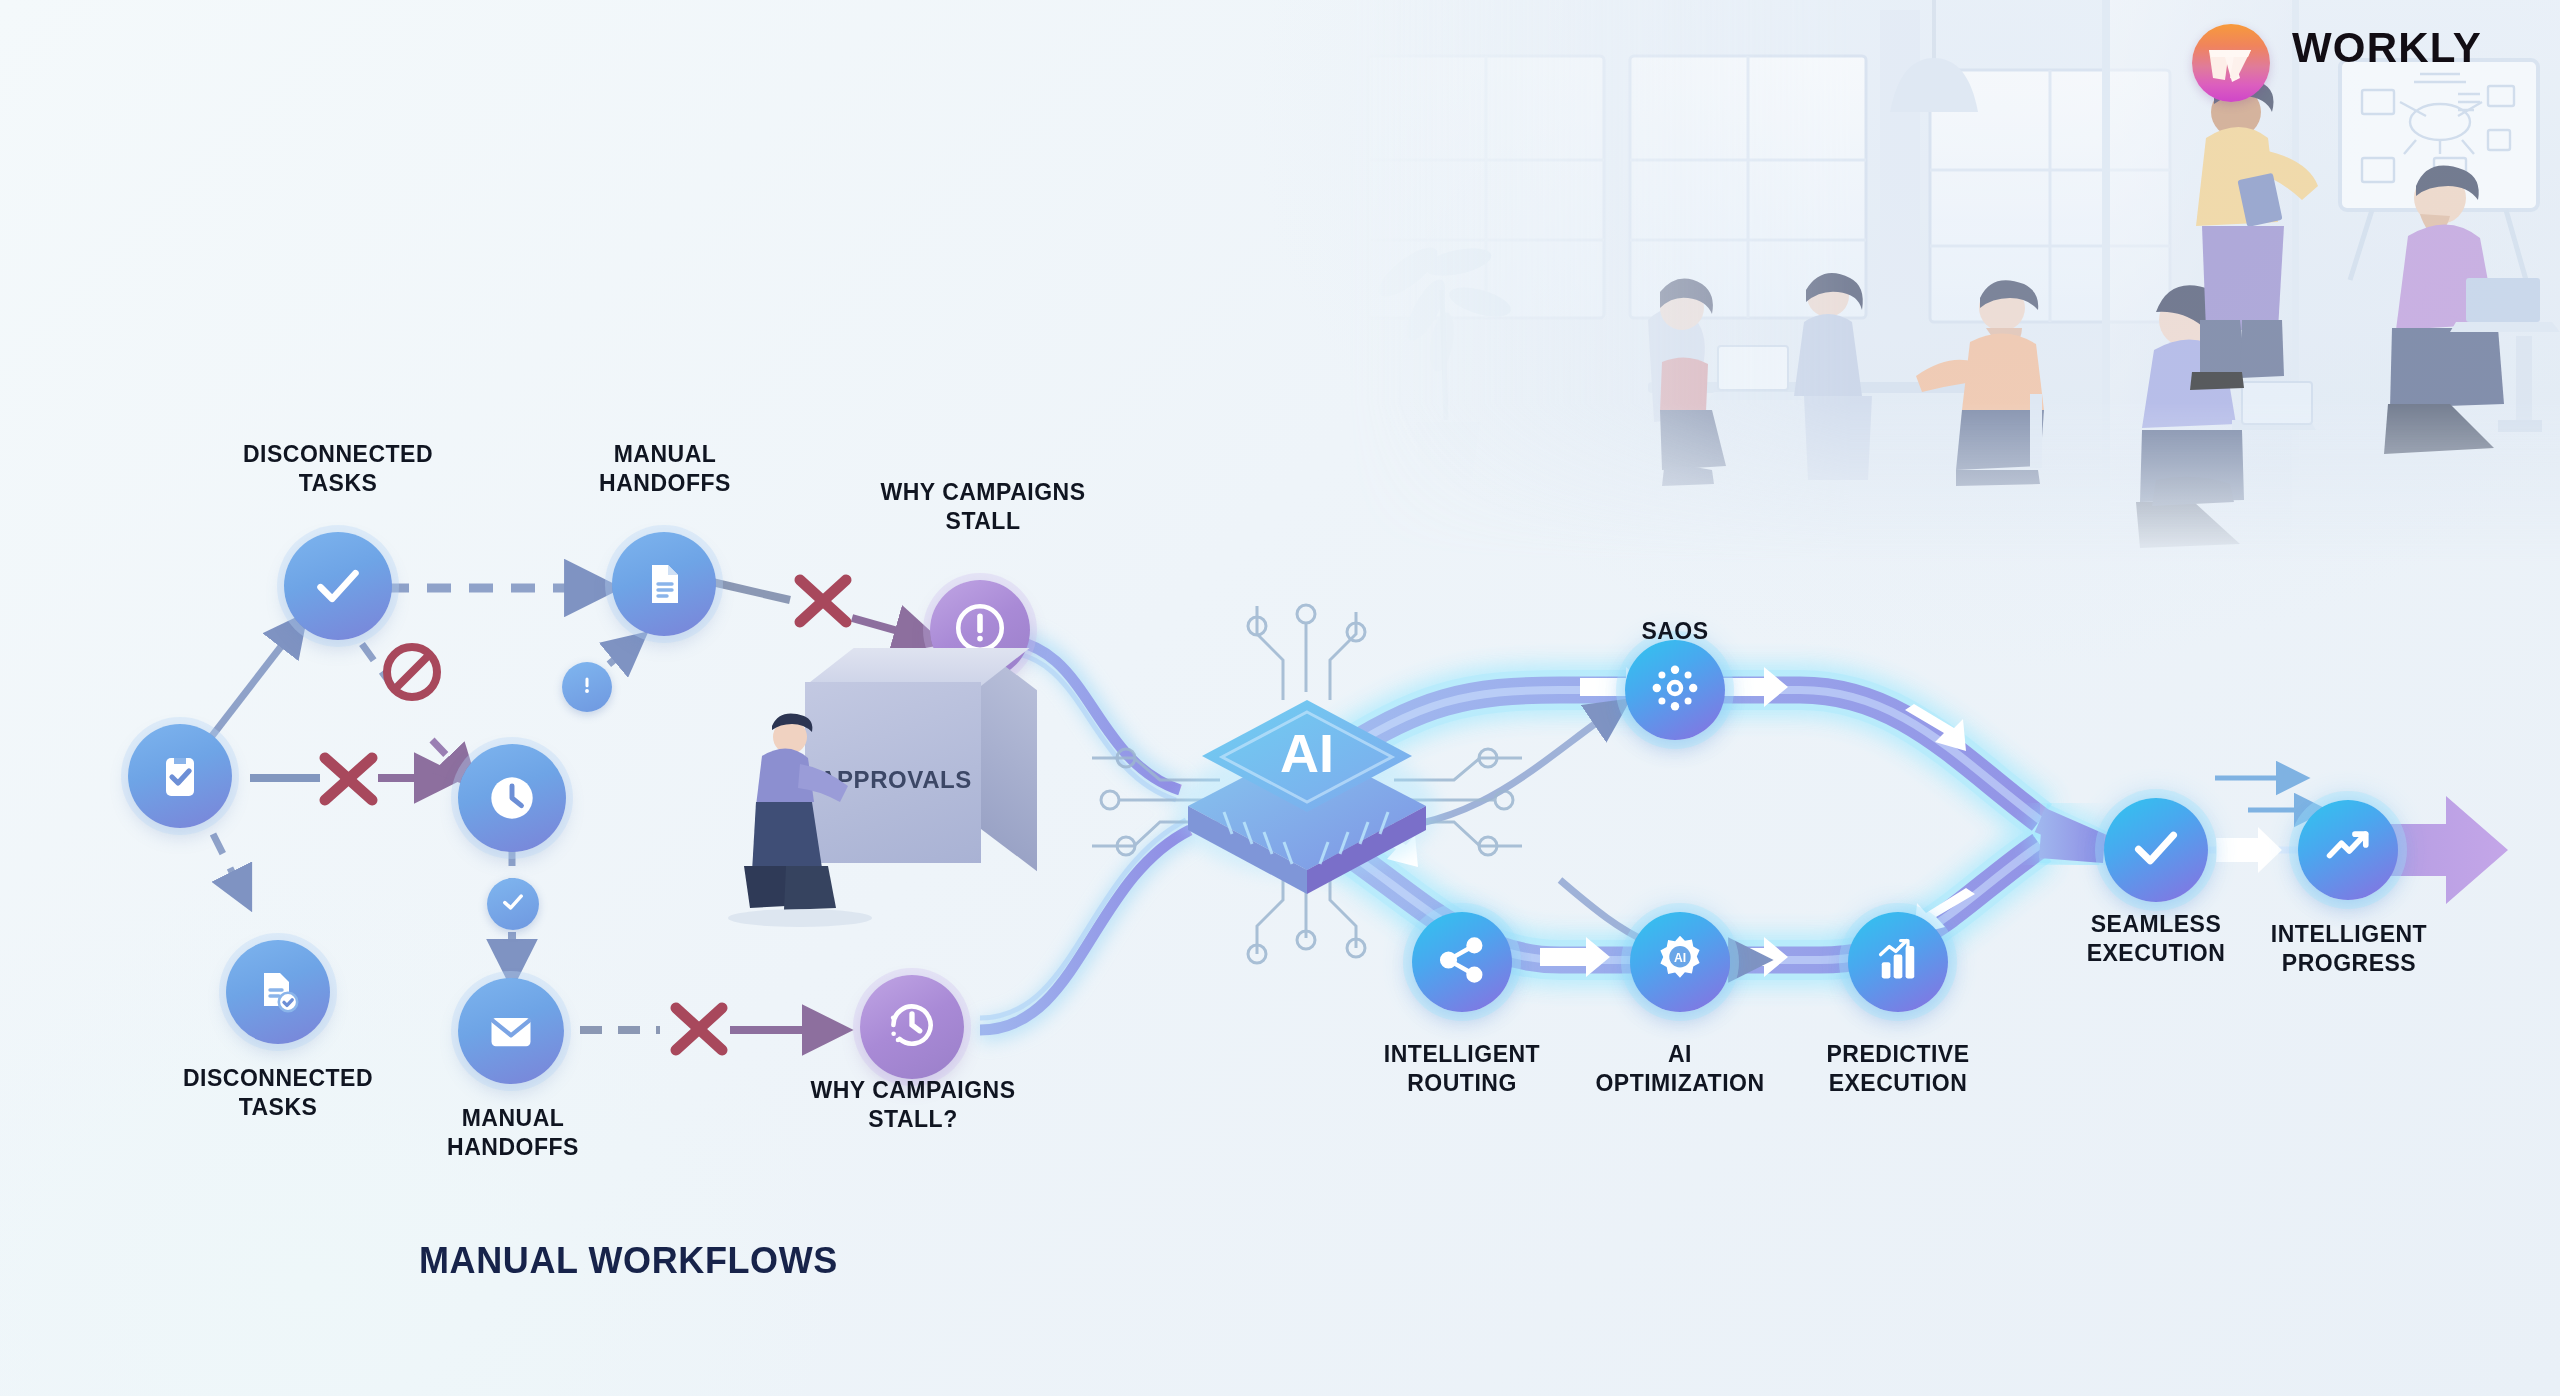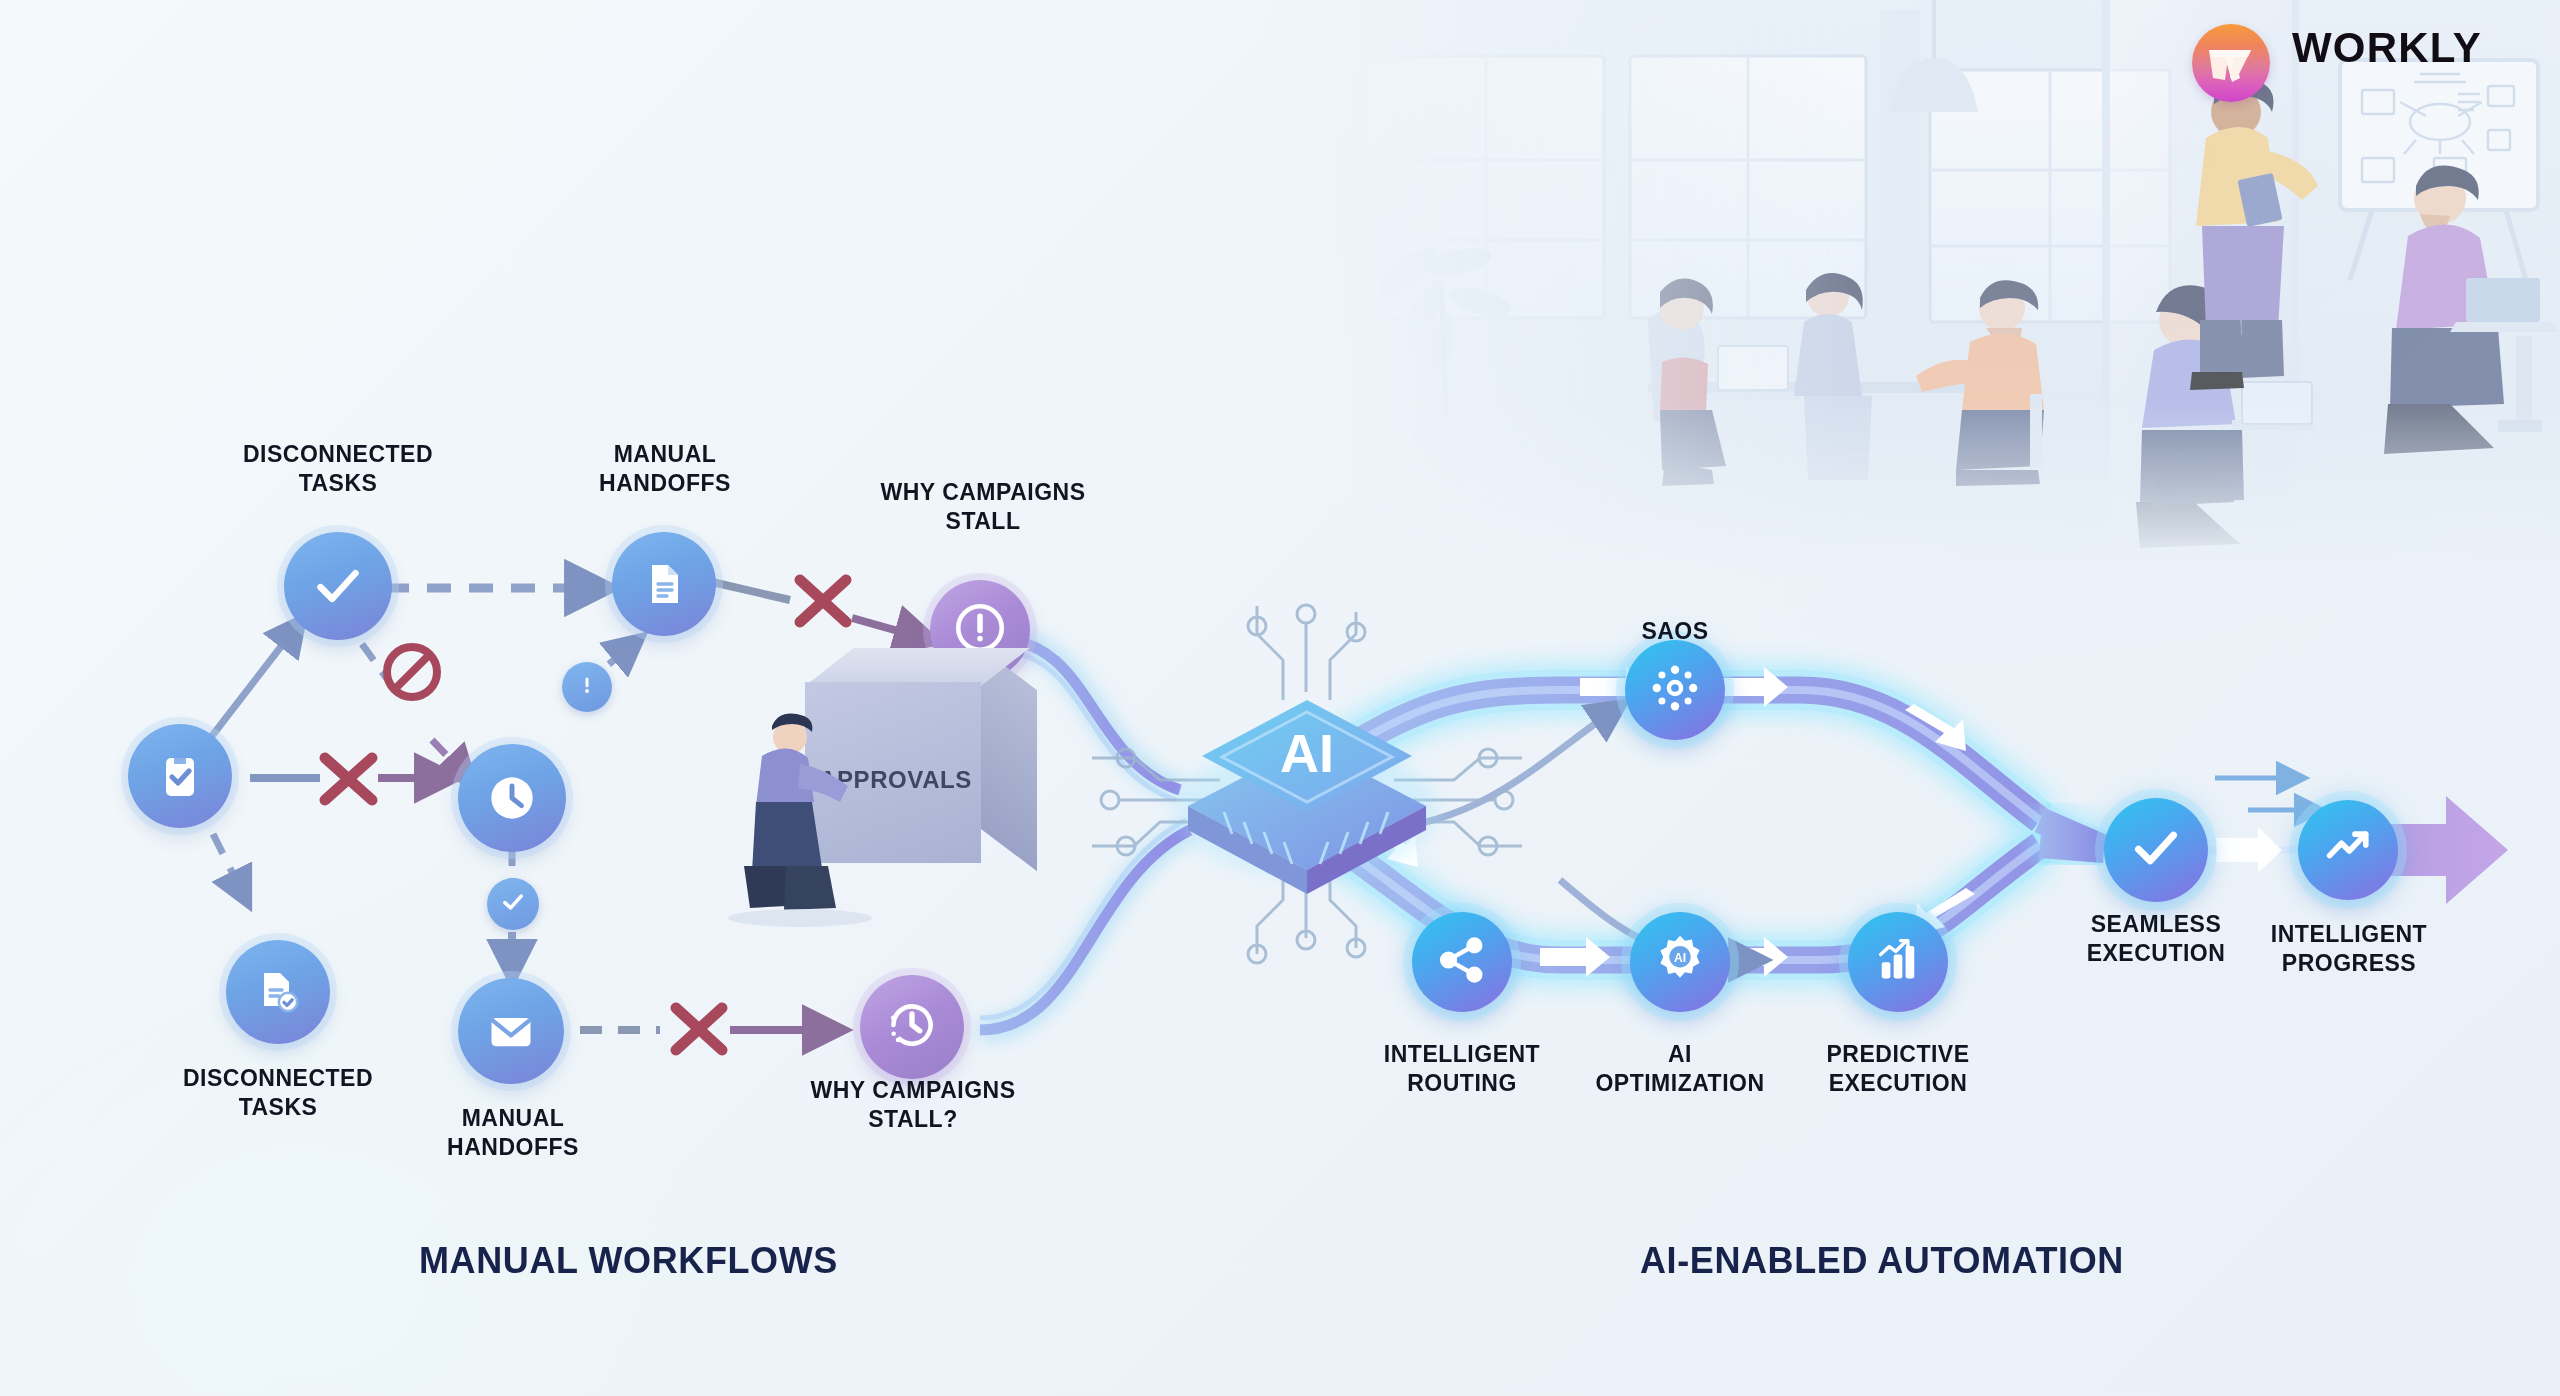--- a/index.html
+++ b/index.html
@@ -653,15 +653,14 @@
   <div class="lbl" style="left:1562px;top:1040px;width:236px;">AI
 OPTIMIZATION</div>
   <div class="lbl" style="left:1786px;top:1040px;width:224px;">PREDICTIVE
 EXECUTION</div>
   <div class="lbl" style="left:2046px;top:910px;width:220px;">SEAMLESS
 EXECUTION</div>
   <div class="lbl" style="left:2238px;top:920px;width:222px;">INTELLIGENT
 PROGRESS</div>
 
   <div class="sect" id="sect-left">MANUAL WORKFLOWS</div>
-  <div class="sect" id="sect-right">AI-ENABLED AUTOMATION</div>
 
 </div>
 
 </body></html>

